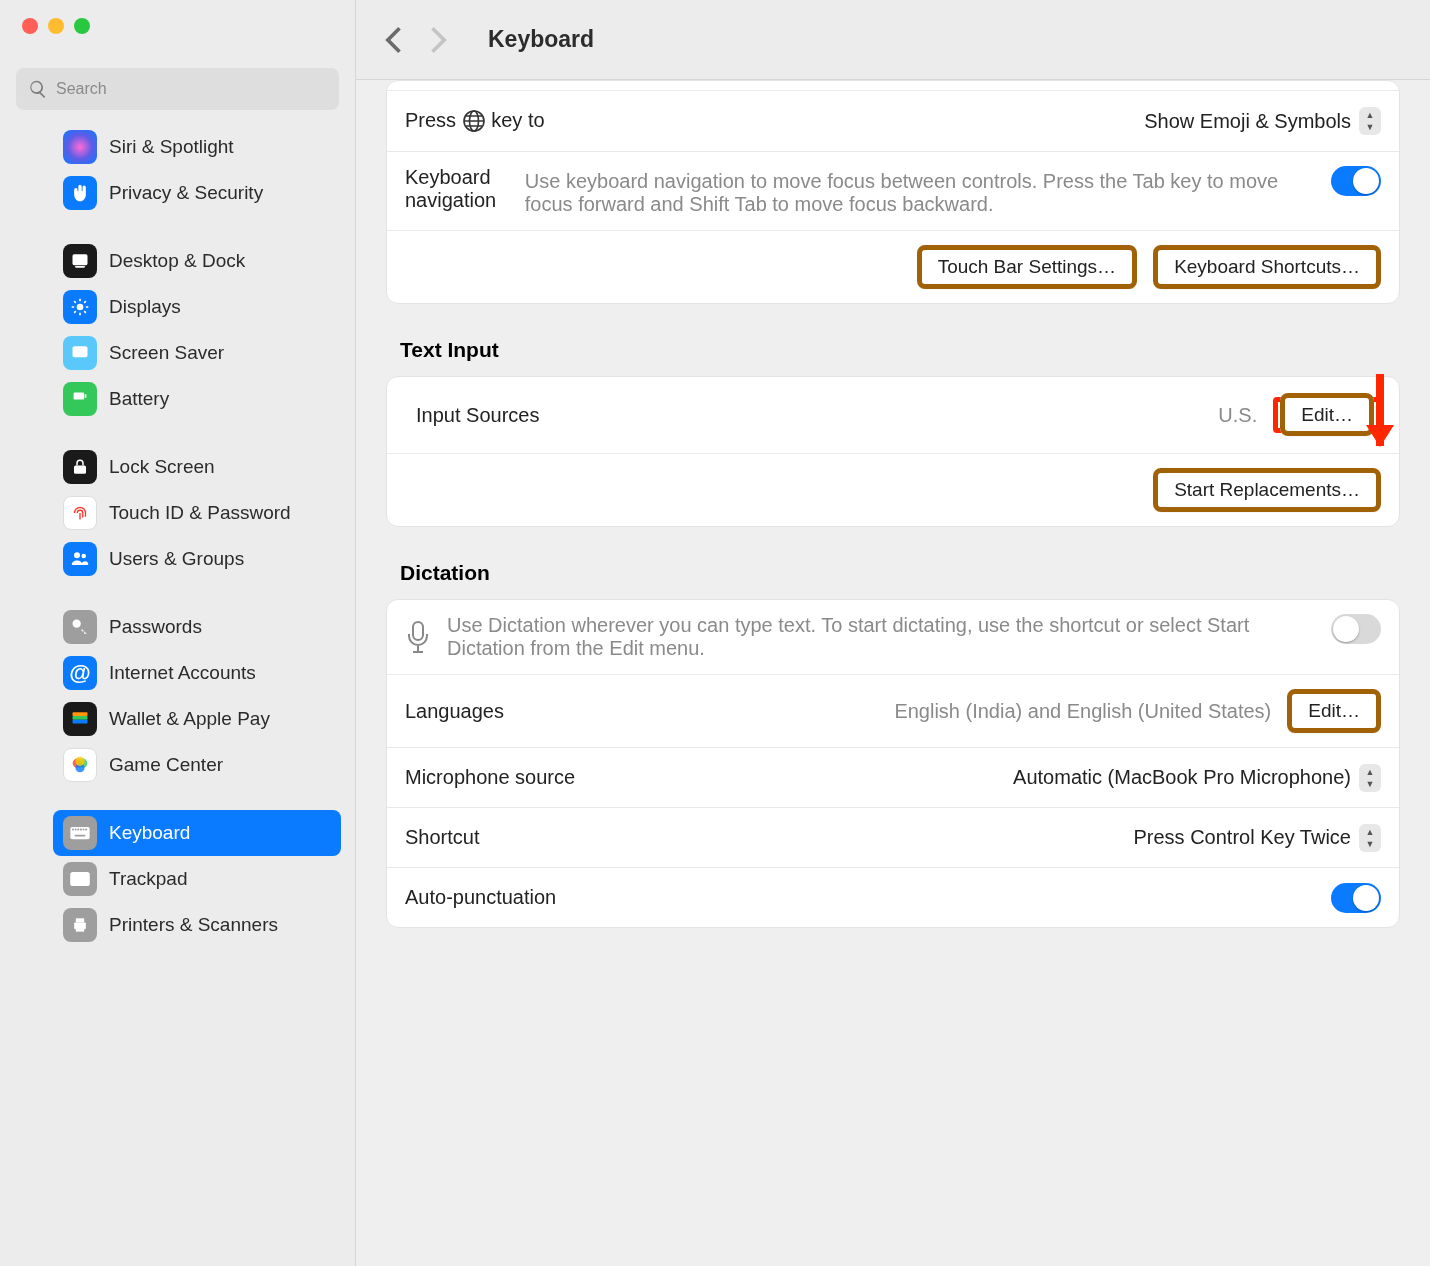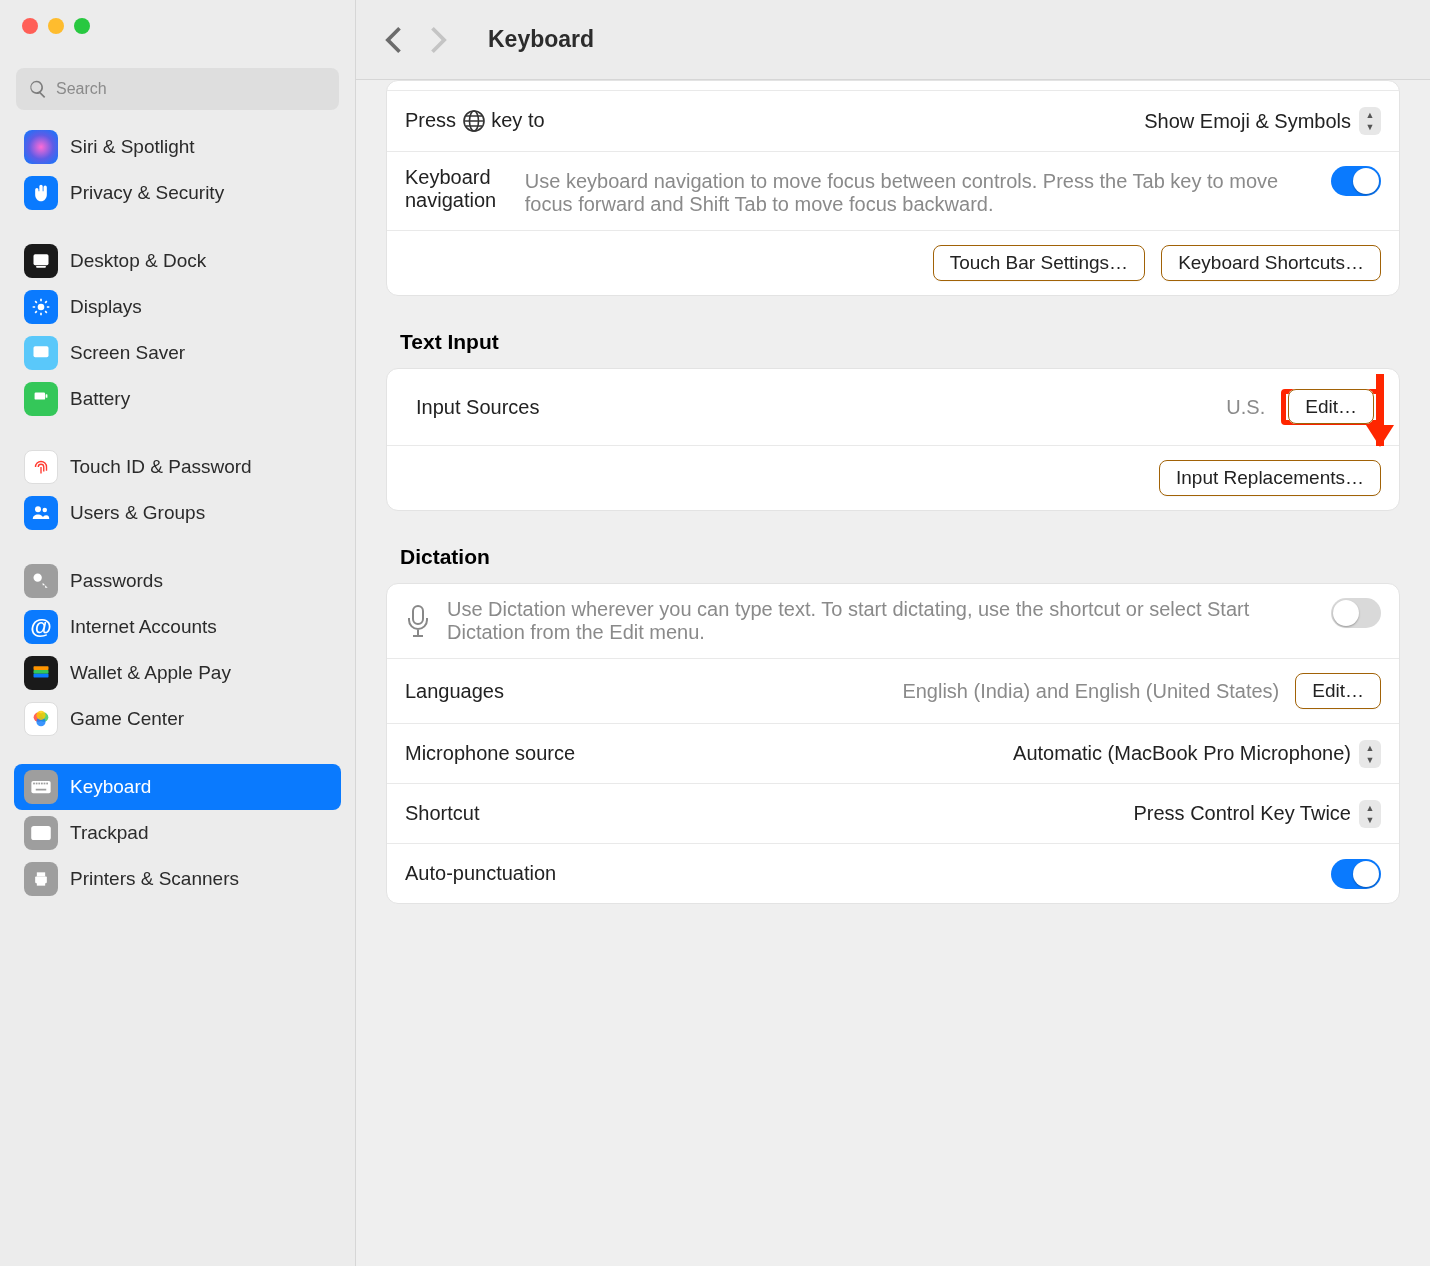--- a/index.html
+++ b/index.html
@@ -12,21 +12,21 @@
 .traffic { display:flex; gap:10px; padding: 18px 0 0 22px; height: 50px; align-items:flex-start;}
 .tl { width:16px; height:16px; border-radius:50%; }
 .tl.red{background:#ff5f57;} .tl.yellow{background:#febc2e;} .tl.green{background:#28c840;}
 
 .search-wrap { padding: 18px 16px 14px 16px; }
 .search { display:flex; align-items:center; background:#dedede; border-radius:8px; height:42px; padding:0 12px; }
 .search svg { width:20px; height:20px; fill:#7d7d7d; margin-right:8px; flex-shrink:0; }
 .search input { border:none; background:transparent; outline:none; font-size:16px; color:#3a3a3a; width:100%; }
 .search input::placeholder{color:#8a8a8a;}
 
-.sb-list { overflow-y:auto; flex:1; padding: 0 14px 23px 14px; }
+.sb-list { overflow-y:auto; flex:1; padding: 0 14px 23px 14px; margin-left: 39px; }
 .sb-group-gap { height: 22px; }
 .sb-item { display:flex; align-items:center; height:46px; padding:0 10px; border-radius:8px; cursor:default; }
 .sb-item.selected { background:#0a7afe; }
 .sb-item.selected .sb-label { color:#fff; }
 .sb-icon { width:34px; height:34px; border-radius:8px; margin-right:12px; display:flex; align-items:center; justify-content:center; font-size:18px; color:#fff; flex-shrink:0;}
 .sb-label { font-size:19px; color:#2b2b2b; }
 
 
 .main { flex:1; background:#efefef; display:flex; flex-direction:column; }
 .toolbar { height:80px; display:flex; align-items:center; padding:0 28px; border-bottom:1px solid #d6d6d6; background:#ececec; }
@@ -41,21 +41,21 @@
 .row { display:flex; align-items:center; padding:14px 18px; min-height:60px; }
 .row + .row { border-top:1px solid #e9e9e9; }
 .row-label { font-size:20px; color:#222; }
 .row-sub { font-size:20px; color:#8a8a8a; margin-top:4px; }
 .row-left { flex:1; display:flex; flex-direction:row; justify-content:center; }
 .row-icon-left { display:flex; align-items:flex-start; }
 .row-icon-left .mic { margin-right:16px; margin-top:6px; }
 .grow { flex:1; }
 .value-gray { font-size:20px; color:#8a8a8a; margin-right:16px; text-align:center; }
 
-.btn { background:#fff; border:1px solid #a16207; border-radius:8px; padding:6px 16px; font-size:19px; color:#222; box-shadow:0 1px 1px rgba(0,0,0,0.03); cursor:default; }
+.btn { background:#fff; border:5px solid #a16207; border-radius:8px; padding:6px 16px; font-size:19px; color:#222; box-shadow:0 1px 1px rgba(0,0,0,0.03); cursor:default; }
 .btn + .btn { margin-left:16px; }
 .btn-row { display:flex; justify-content:flex-end; padding:14px 18px; }
 
 .stepper { display:flex; flex-direction:column; background:#e7e7e7; border-radius:6px; width:22px; height:28px; padding:2px 0; margin-left:8px; }
 .stepper div { flex:1; display:flex; align-items:center; justify-content:center; font-size:9px; color:#555; }
 
 .toggle { width:50px; height:30px; border-radius:30px; position:relative; }
 .toggle.on { background:#0a7afe; }
 .toggle.off { background:#d9d9d9; }
 .toggle .knob { width:26px; height:26px; background:#fff; border-radius:50%; position:absolute; top:2px; box-shadow:0 1px 2px rgba(0,0,0,0.3); }
@@ -138,20 +138,29 @@
         <div class="sb-item">
           <div class="sb-icon" style="background: rgb(52, 199, 89);">
             <svg viewBox="0 0 24 24" width="22" height="14">
               <rect x="1" y="1" width="18" height="12" rx="2" fill="#fff"></rect>
               <rect x="20" y="4" width="3" height="6" rx="1" fill="#fff"></rect>
             </svg>
           </div>
           <div class="sb-label">Battery</div>
         </div>
         <div class="sb-group-gap"></div>
+        <div class="sb-item">
+          <div class="sb-icon" style="background: rgb(26, 26, 26);">
+            <svg viewBox="0 0 24 24" width="18" height="20">
+              <rect x="4" y="10" width="16" height="11" rx="2" fill="#fff"></rect>
+              <path d="M8 10V7a4 4 0 118 0v3" fill="none" stroke="#fff" stroke-width="2"></path>
+            </svg>
+          </div>
+          <div class="sb-label">Lock Screen</div>
+        </div>
         <div class="sb-item">
           <div class="sb-icon" style="background: rgb(255, 255, 255); border: 1px solid rgb(221, 221, 221);">
             <svg viewBox="0 0 24 24" width="22" height="22">
               <g fill="none" stroke="#ff3b30" stroke-width="1.5">
                 <path d="M6 12a6 6 0 0112 0v4"></path>
                 <path d="M9 12a3 3 0 016 0v5"></path>
                 <path d="M12 12v7"></path>
               </g>
             </svg>
           </div>
@@ -305,21 +314,21 @@
       <div class="panel">
         <div class="row" style="min-height:76px;padding-left:29px;">
           <div class="row-label">Input Sources</div>
           <div class="grow"></div>
           <div class="value-gray">U.S.</div>
           <span class="annot-box">
             <span class="btn">Edit…</span>
           </span>
         </div>
         <div class="btn-row" style="border-top:1px solid #e9e9e9;">
-          <div class="btn">Input Replacements…</div>
+          <div class="btn">Start Replacements…</div>
         </div>
       </div>
 
       <div class="section-label">Dictation</div>
       <div class="panel">
         <div class="row row-icon-left">
           <span class="mic">
             <svg width="26" height="36" viewBox="0 0 26 36">
                 <rect x="8" y="2" width="10" height="18" rx="5" fill="none" stroke="#888" stroke-width="2"></rect>
                 <path d="M4 14v2a9 9 0 0018 0v-2M13 25v7M8 32h10" fill="none" stroke="#888" stroke-width="2"></path>

